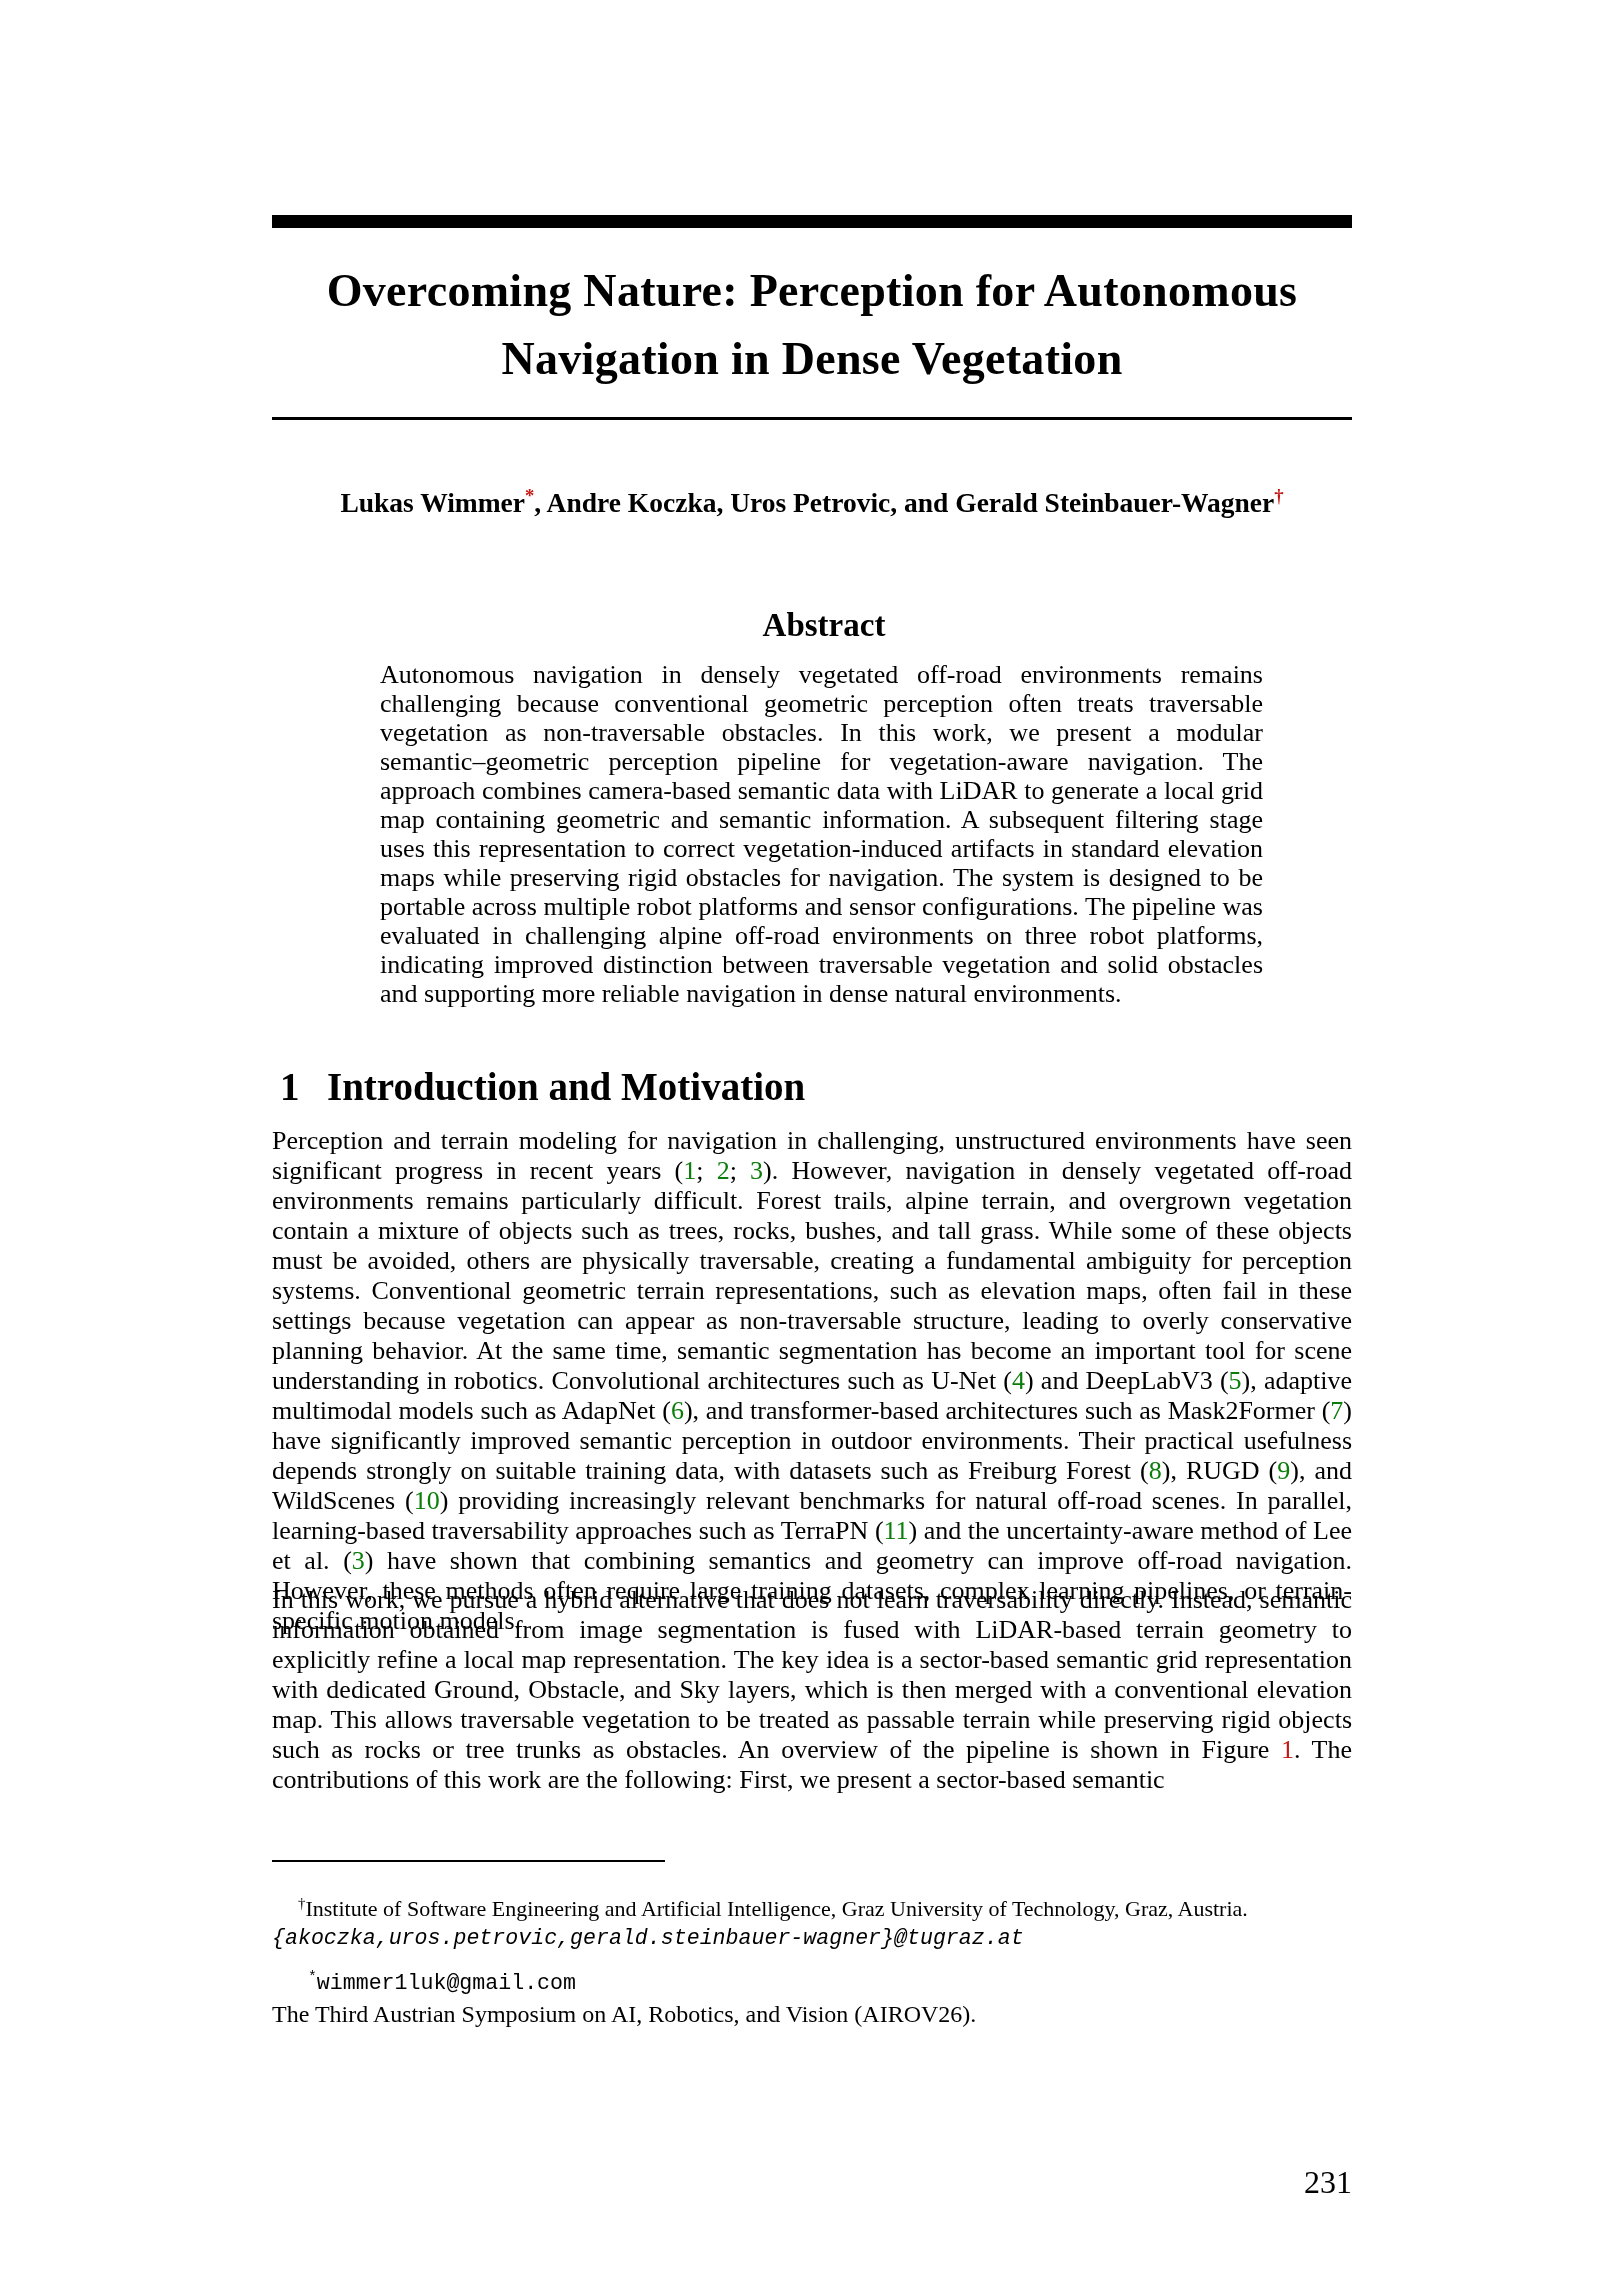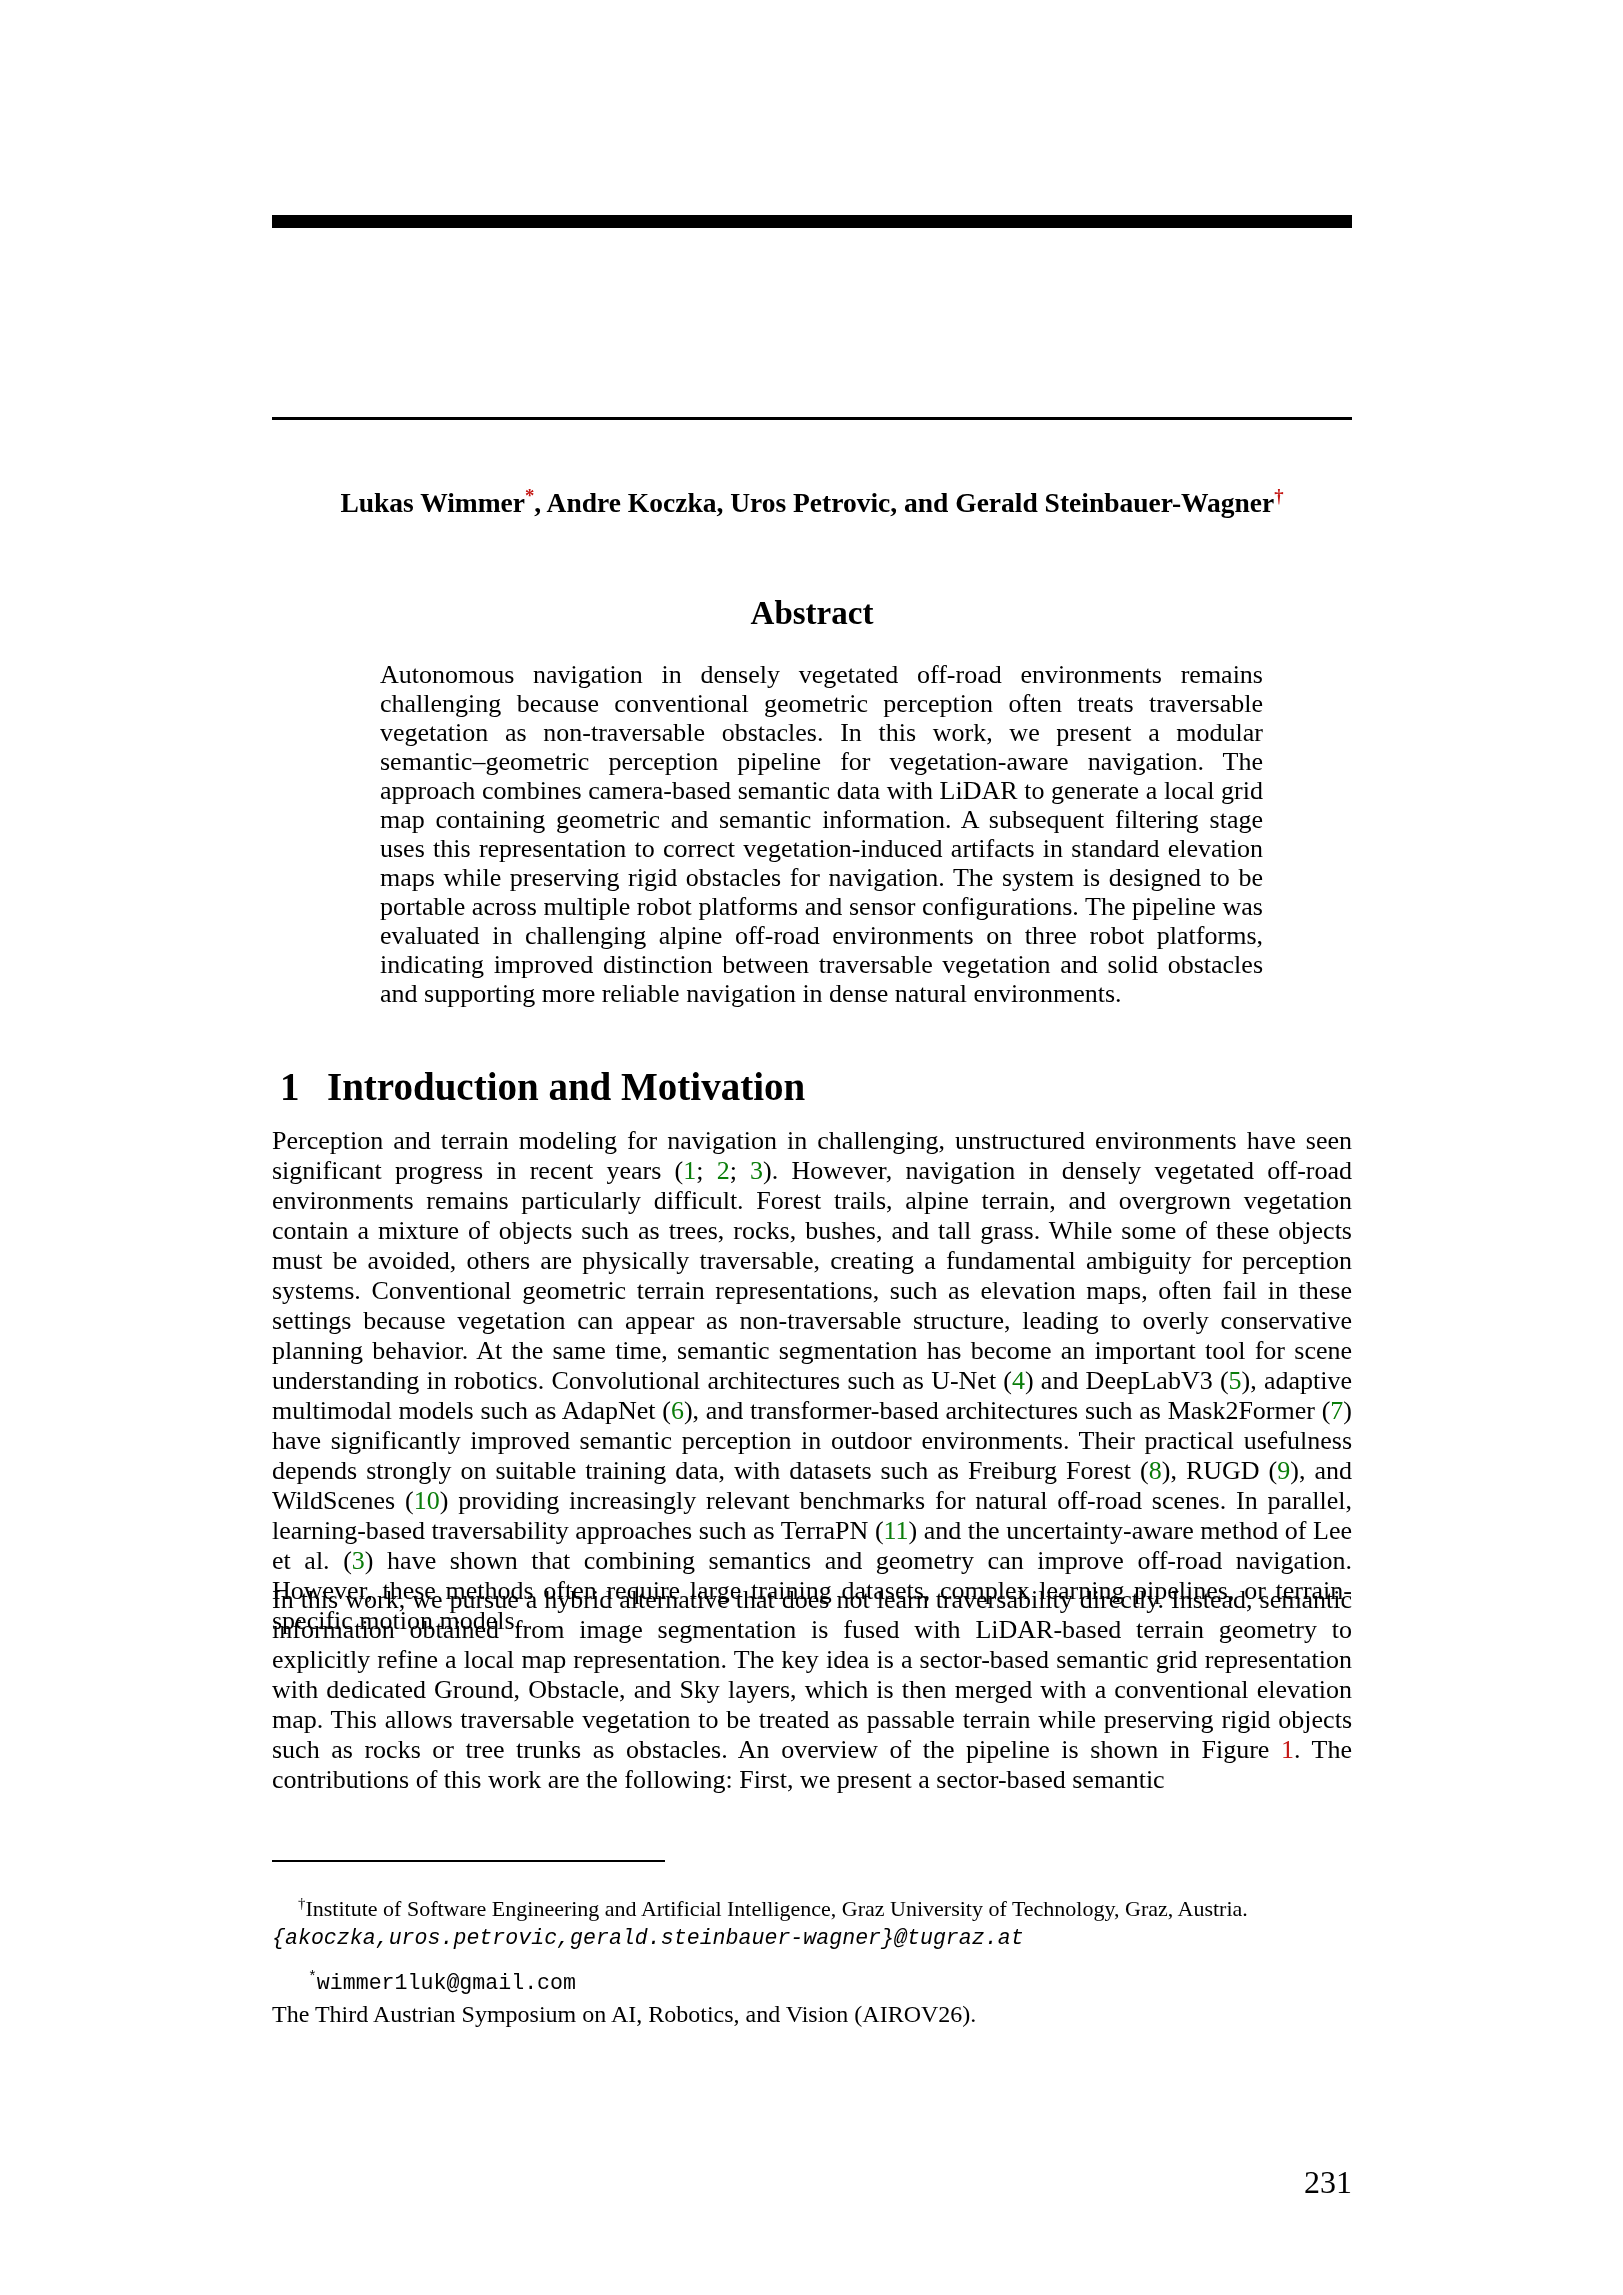--- a/index.html
+++ b/index.html
@@ -31,21 +31,21 @@
   .authors {
     top: 486px;
     font-size: 27.5px;
     font-weight: bold;
     line-height: 33px;
     text-align: center;
   }
 
   .abs-heading {
     top: 595px;
-    margin: 0;
+    margin: 12px;
     font-size: 33px;
     font-weight: bold;
     line-height: 37px;
     text-align: center;
   }
 
   .abstract {
     top: 660px;
     left: 380px;
     width: 883px;
@@ -92,20 +92,24 @@
   .cite { color: var(--citation-green, #0a7d0a); }
   .fref { color: var(--ref-red, #c41414); }
 </style>
 </head>
 <body>
 
 <div class="page">
 
   <div class="abs-el content-col topbar"></div>
 
+  <h1 class="abs-el content-col title">
+    <span class="tl">Overcoming Nature: Perception for Autonomous</span>
+    <span class="tl">Navigation in Dense Vegetation</span>
+  </h1>
 
   <div class="abs-el content-col thinrule"></div>
 
   <div class="abs-el content-col authors">Lukas Wimmer<sup class="mark red">*</sup>, Andre Koczka, Uros Petrovic, and Gerald Steinbauer-Wagner<sup class="mark red">†</sup></div>
 
   <h2 class="abs-el content-col abs-heading">Abstract</h2>
 
   <div class="abs-el abstract">Autonomous navigation in densely vegetated off-road environments remains challenging because conventional geometric perception often treats traversable vegetation as non-traversable obstacles. In this work, we present a modular semantic–geometric perception pipeline for vegetation-aware navigation. The approach combines camera-based semantic data with LiDAR to generate a local grid map containing geometric and semantic information. A subsequent filtering stage uses this representation to correct vegetation-induced artifacts in standard elevation maps while preserving rigid obstacles for navigation. The system is designed to be portable across multiple robot platforms and sensor configurations. The pipeline was evaluated in challenging alpine off-road environments on three robot platforms, indicating improved distinction between traversable vegetation and solid obstacles and supporting more reliable navigation in dense natural environments.</div>
 
   <h3 class="abs-el content-col sec-heading">

